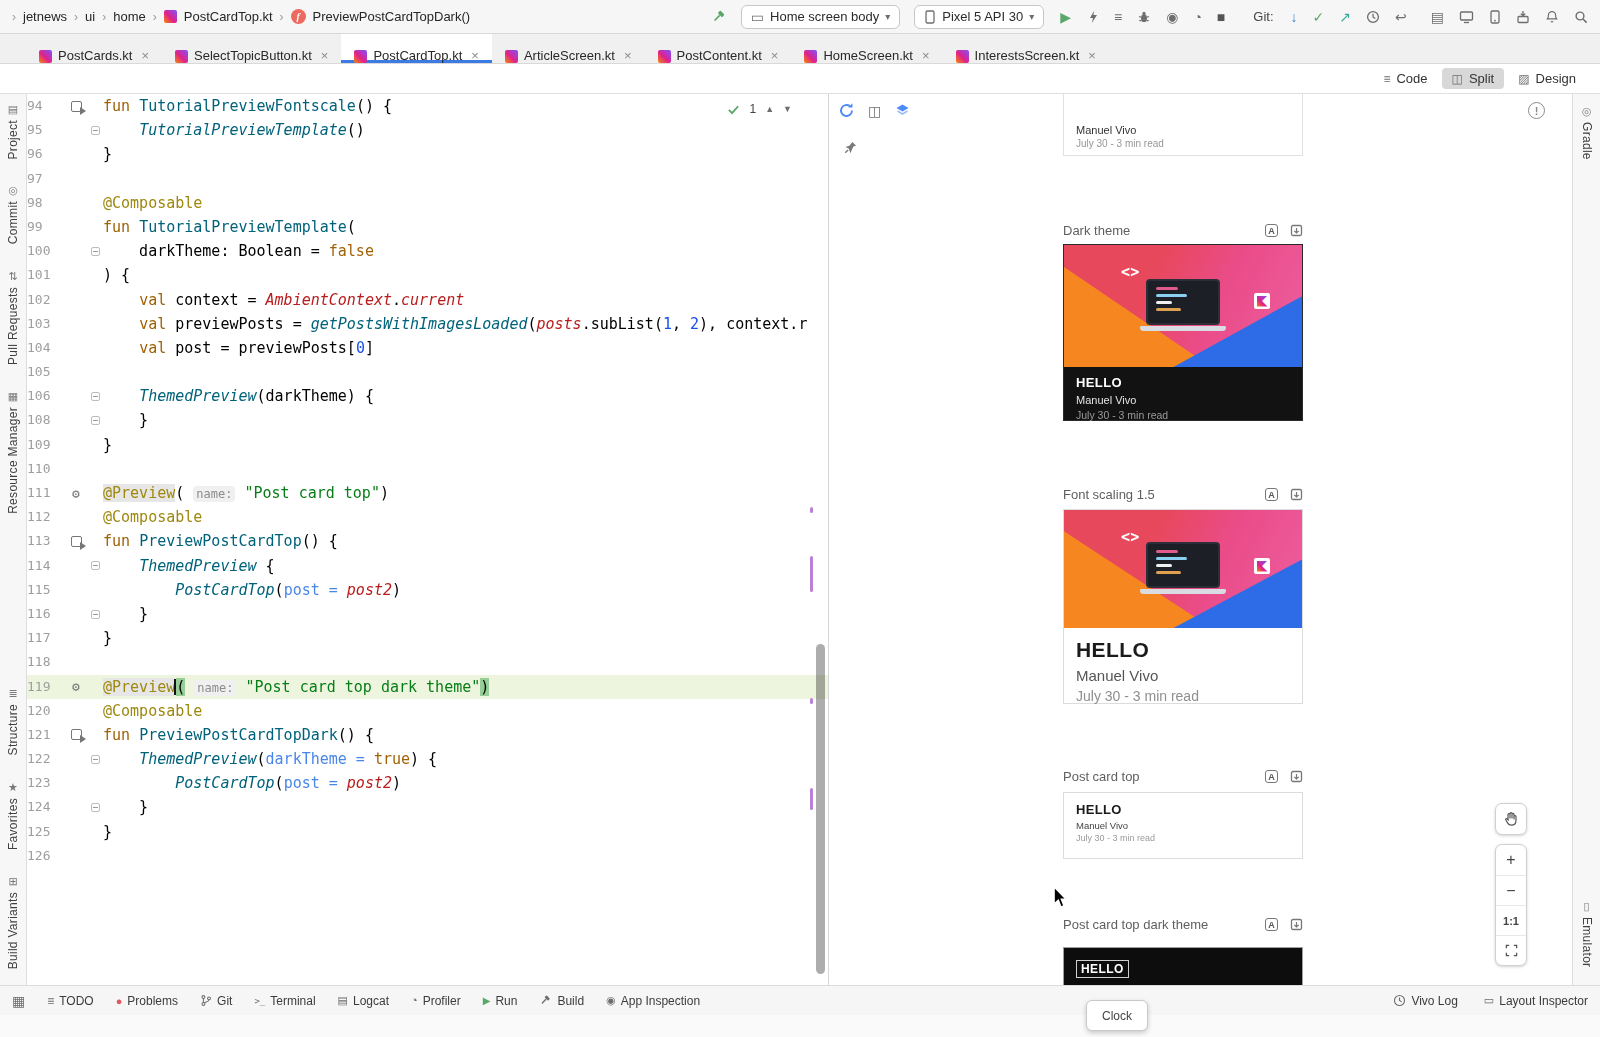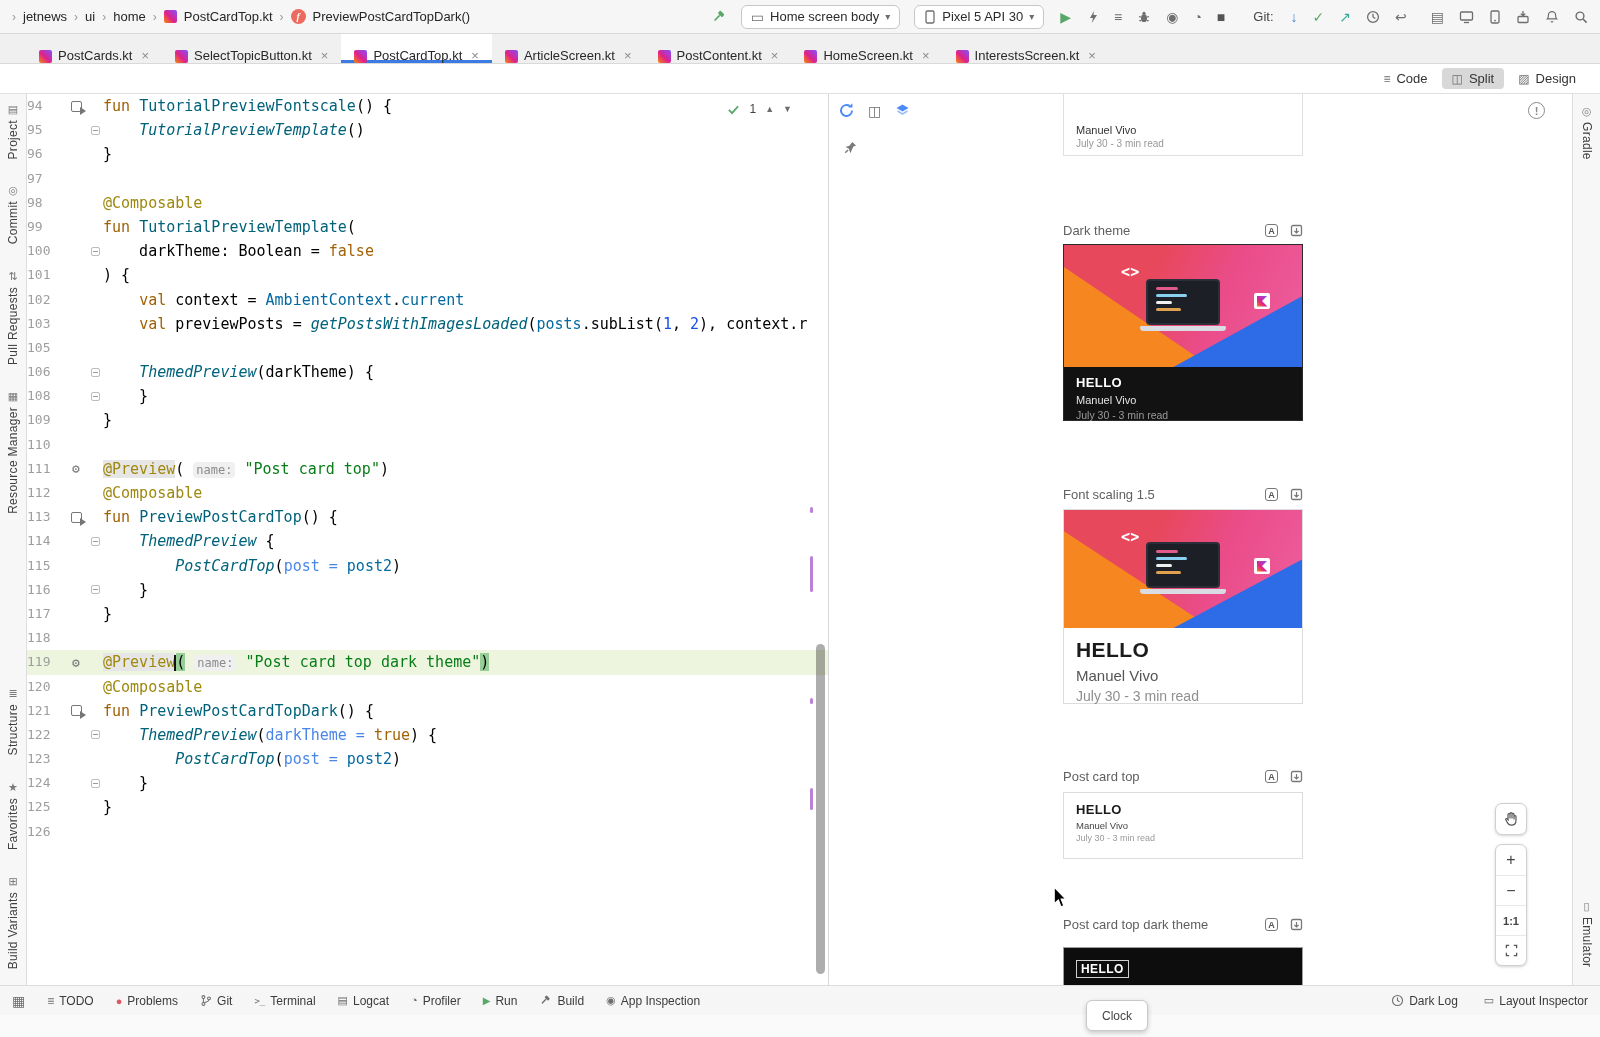--- a/index.html
+++ b/index.html
@@ -47,21 +47,21 @@
   
   .editor{width:801px;position:relative;background:#fff;overflow:hidden;flex:none}
   .cl{display:flex;height:24.2px;line-height:24.2px;font-family:"DejaVu Sans Mono",monospace;font-size:15px}
   .cl.hl{background:#EDF5DF}
   .ln{width:38px;padding-right:8px;color:#9E9E9E;font-size:13px;flex:none}
   .gut{width:22px;flex:none;display:flex;align-items:center;justify-content:center}
   .fold{width:16px;flex:none;display:flex;align-items:center;justify-content:center}
   .ctext{white-space:pre;color:#000;flex:1;min-width:0}
   .sg-k{color:#a16207}.sg-f{color:#00627A}
   .sg-c{color:#00627A;font-style:italic}
-  .sg-p{color:#0369a1;}
+  .sg-p{color:#b91c1c;font-style:italic}
   .sg-a{color:#9E880D}
   .sg-ah{color:#9E880D;background:#E6E6E6}
   .sg-str{color:#067D17}.sg-n{color:#1750EB}.sg-na{color:#4A86E8}
   .sg-b{background:#97CE97}
   .sg-h{color:#8C8C8C;background:#F0F0F0;border-radius:4px;font-size:12px;padding:1px 3px}
   .caret{display:inline-block;width:2px;height:16px;background:#111;vertical-align:middle;margin-left:-1px}
   .fmark{width:9px;height:9px;border:1px solid #BDBDBD;border-radius:2px;position:relative}
   .fmark::after{content:"";position:absolute;left:1px;right:1px;top:3px;border-top:1px solid #9a9a9a}
   .gicon-run{width:11px;height:11px;border:1.4px solid #767676;border-radius:2px;position:relative}
   .gicon-run::after{content:"";position:absolute;right:-5px;bottom:-4px;border-left:6px solid #767676;border-top:4px solid transparent;border-bottom:4px solid transparent}
@@ -394,20 +394,26 @@
             <span class="fold"></span>
             <span class="ctext"><span>    </span><span class="sg-k">val</span><span> context = </span><span class="sg-p">AmbientContext</span><span>.</span><span class="sg-p">current</span></span>
           </div>
           <div class="cl">
             <span class="ln">103</span>
             <span class="gut"></span>
             <span class="fold"></span>
             <span class="ctext"><span>    </span><span class="sg-k">val</span><span> previewPosts = </span><span class="sg-c">getPostsWithImagesLoaded</span><span>(</span><span class="sg-p">posts</span><span>.subList(</span><span class="sg-n">1</span><span>, </span><span class="sg-n">2</span><span>), context.r</span></span>
           </div>
           <div class="cl">
+            <span class="ln">104</span>
+            <span class="gut"></span>
+            <span class="fold"></span>
+            <span class="ctext"><span>    </span><span class="sg-k">val</span><span> post = previewPosts[</span><span class="sg-n">0</span><span>]</span></span>
+          </div>
+          <div class="cl">
             <span class="ln">105</span>
             <span class="gut"></span>
             <span class="fold"></span>
             <span class="ctext"></span>
           </div>
           <div class="cl">
             <span class="ln">106</span>
             <span class="gut"></span>
             <span class="fold">
               <span class="fmark"></span>
@@ -785,21 +791,21 @@
       <span class="glyph" style="font-size:11px">◉</span>
       <span>App Inspection</span>
     </span>
 
     <span class="sb-right">
       <span class="sb-item">
         <svg class="ic" width="13" height="13" viewBox="0 0 14 14">
             <circle cx="7" cy="7" r="5.4" fill="none" stroke="#6e6e6e" stroke-width="1.2"></circle>
             <path d="M7 3.8V7l2.3 1.5" fill="none" stroke="#6e6e6e" stroke-width="1.2"></path>
           </svg>
-        <span>Dark Log</span>
+        <span>Vivo Log</span>
       </span>
       <span class="sb-item">
         <span class="glyph" style="font-size:11px">▭</span>
         <span>Layout Inspector</span>
       </span>
     </span>
   </div>
   <div class="filler"></div>
 </div>
 

